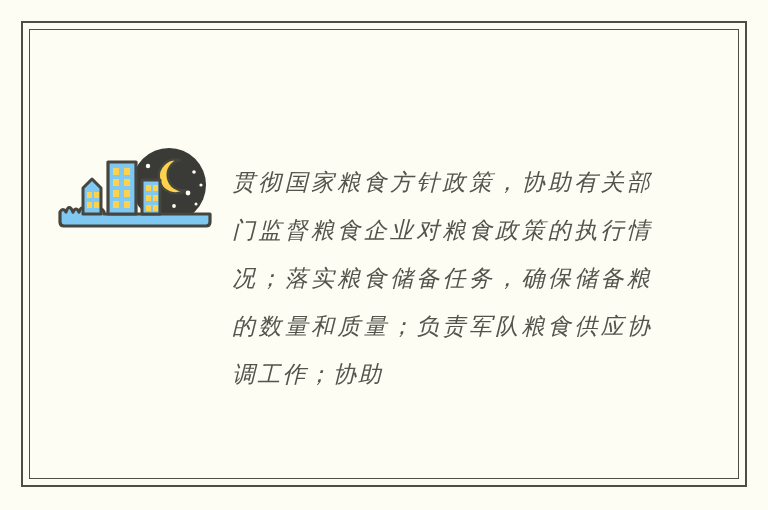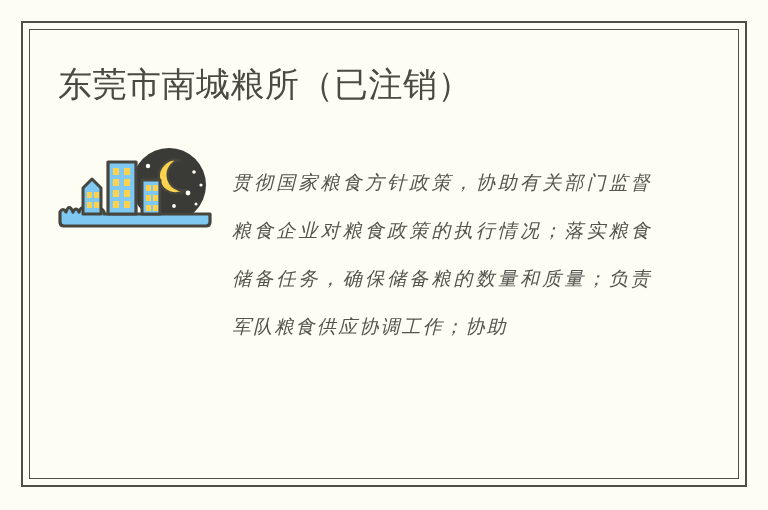--- a/index.html
+++ b/index.html
@@ -75,41 +75,40 @@
     height: 88px;
   }
 
   
   .body-text {
     position: absolute;
     left: 232px;
     top: 158px;
     width: 420px;
     font-family: "DejaVu Serif", "Liberation Serif", serif;
-    font-size: 19px;
+    font-size: 23px;
     line-height: 48px;
     color: #55544c;
     letter-spacing: 2.2px;
     text-align: justify;
     font-style: italic;
     font-weight: 400;
     word-break: break-all;
   }
 </style>
 </head>
 <body>
 
 <div class="page">
 
   <div class="frame-outer"></div>
   <div class="frame-inner"></div>
 
   <div class="content">
 
-    <div class="card-title">东莞市南城粮所（已注销）</div>
 
     <div class="icon-wrap">
       <svg viewBox="0 0 158 88" xmlns="http://www.w3.org/2000/svg">
         <defs>
           <clipPath id="skyClip">
             <circle cx="113" cy="43" r="37"></circle>
           </clipPath>
         </defs>
 
         <circle cx="113" cy="43" r="37" fill="#3a3a36"></circle>

